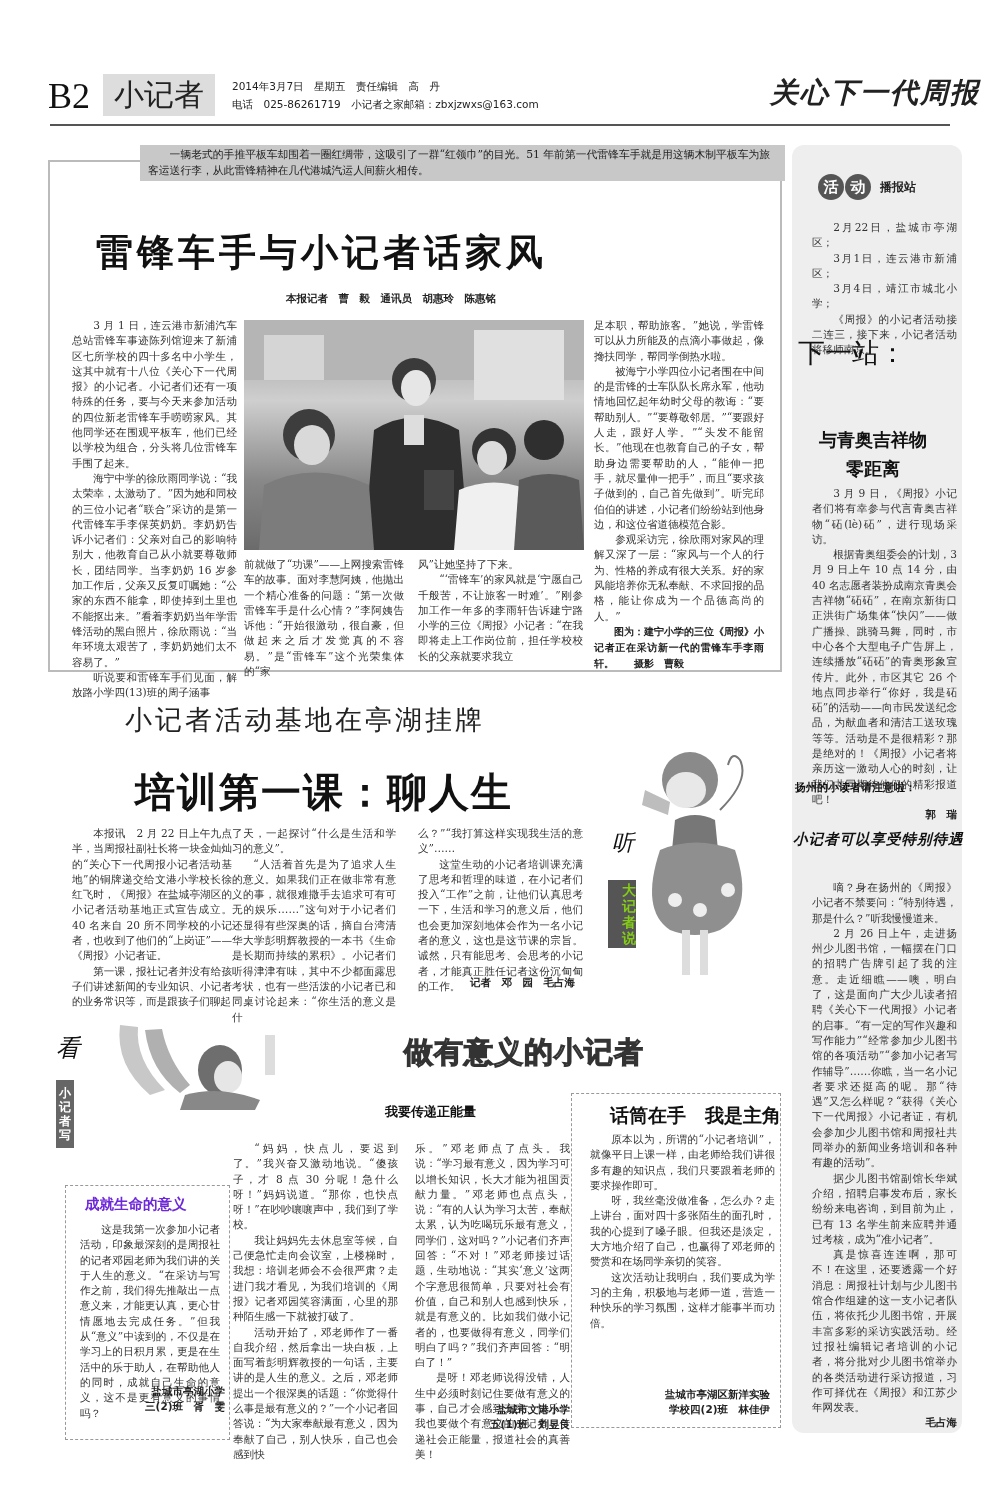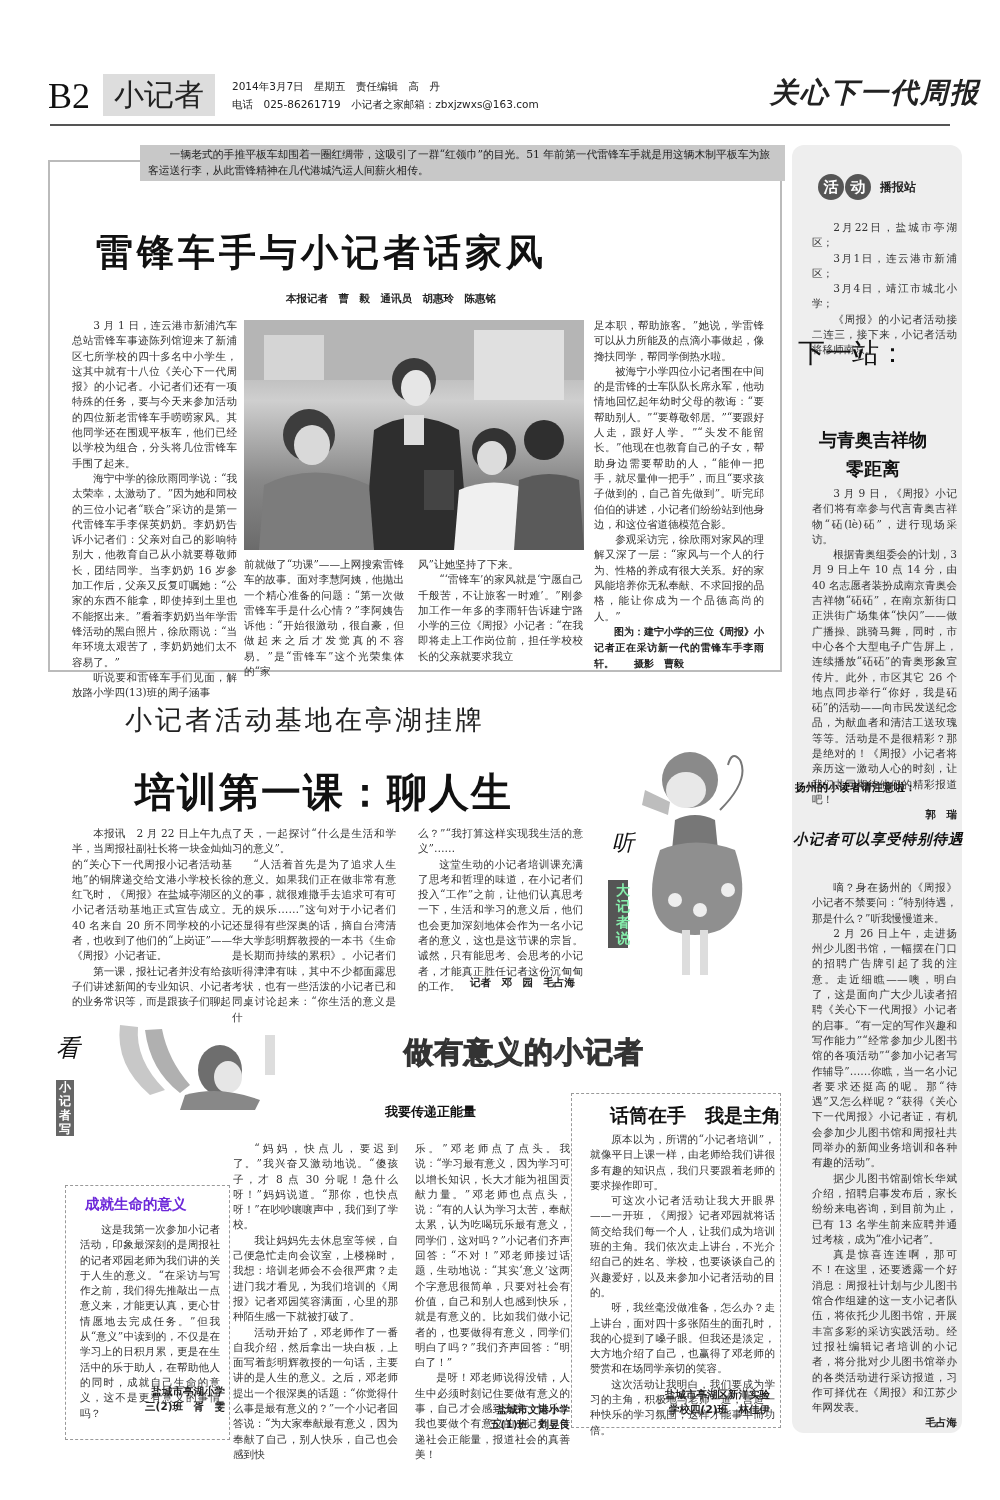--- a/index.html
+++ b/index.html
@@ -47,25 +47,25 @@
 
   
   #kicker2 { left: 125px; top: 702px; font-size: 27px; letter-spacing: 3px; font-family: "DejaVu Sans", sans-serif; font-weight: 300; color: #222; }
   #headline2 { left: 135px; top: 765px; font-size: 40px; font-weight: bold; letter-spacing: 2px; color: #111; font-family: "DejaVu Sans", sans-serif; }
   #s2-col1 { left: 72px; top: 826px; width: 160px; }
   #s2-col2 { left: 232px; top: 826px; width: 164px; }
   #s2-col3 { left: 418px; top: 826px; width: 165px; }
   #s2-sig { left: 470px; top: 976px; font-family: "DejaVu Sans", sans-serif; font-weight: bold; font-size: 10.5px; word-spacing: 6px; }
   #fairy { left: 640px; top: 740px; width: 120px; height: 250px; }
   #listen { left: 612px; top: 828px; font-size: 22px; font-style: italic; color: #111; font-family: "DejaVu Sans", sans-serif; }
-  #senior-label { left: 608px; top: 880px; width: 20px; background: #555; color: #86efac; font-size: 14px; font-weight: bold; line-height: 16px; text-align: right; padding: 2px 8px; font-family: "DejaVu Sans", sans-serif; }
+  #senior-label { left: 608px; top: 880px; width: 20px; background: #555; color: #84cc16; font-size: 14px; font-weight: bold; line-height: 16px; text-align: right; padding: 2px 14px; font-family: "DejaVu Sans", sans-serif; }
 
   
   #look { left: 56px; top: 1032px; font-size: 24px; font-style: italic; color: #111; font-family: "DejaVu Sans", sans-serif; }
-  #junior-label { left: 56px; top: 1080px; width: 18px; background: #666; color: #fff; font-size: 12px; font-weight: bold; line-height: 14px; text-align: center; padding: 0 0; font-family: "DejaVu Sans", sans-serif; }
+  #junior-label { left: 56px; top: 1080px; width: 18px; background: #666; color: #fff; font-size: 12px; font-weight: bold; line-height: 14px; text-align: center; padding: 6px 0; font-family: "DejaVu Sans", sans-serif; }
   #cartoon { left: 90px; top: 1015px; width: 210px; height: 95px; }
   #headline3 { left: 404px; top: 1033px; font-size: 29px; letter-spacing: 1px; color: #fff; -webkit-text-stroke: 1.2px #333; font-family: "DejaVu Sans", sans-serif; font-weight: bold; }
 
   .essay-box { border: 1.5px dashed #999; }
   #e1-box { left: 65px; top: 1185px; width: 165px; height: 255px; }
   #e1-title { left: 85px; top: 1195px; font-size: 14.5px; font-weight: bold; color: #6d28d9; }
   #e1-text { left: 80px; top: 1222px; width: 140px; }
   #e1-sig { left: 80px; top: 1384px; width: 145px; }
   #e2-title { left: 385px; top: 1103px; font-size: 13px; font-weight: bold; color: #111; }
   #e2-col1 { left: 233px; top: 1141px; width: 165px; }
@@ -239,20 +239,19 @@
 </div>
 <div class="abs txt" id="e2-sig">
   <p class="sig">盐城市文港小学</p>
   <p class="sig">五(1)班　刘昱良</p>
 </div>
 
 <div class="abs essay-box" id="e3-box"></div>
 <div class="abs" id="e3-title">话筒在手　我是主角</div>
 <div class="abs txt" id="e3-text">
   <p>原本以为，所谓的“小记者培训”，就像平日上课一样，由老师给我们讲很多有趣的知识点，我们只要跟着老师的要求操作即可。</p>
-  <p>可这次小记者活动让我大开眼界——一开班，《周报》记者邓园就将话筒交给我们每一个人，让我们成为培训班的主角。我们依次走上讲台，不光介绍自己的姓名、学校，也要谈谈自己的兴趣爱好，以及来参加小记者活动的目的。</p>
   <p>呀，我丝毫没做准备，怎么办？走上讲台，面对四十多张陌生的面孔时，我的心提到了嗓子眼。但我还是淡定，大方地介绍了自己，也赢得了邓老师的赞赏和在场同学亲切的笑容。</p>
   <p>这次活动让我明白，我们要成为学习的主角，积极地与老师一道，营造一种快乐的学习氛围，这样才能事半而功倍。</p>
 </div>
 <div class="abs txt" id="e3-sig">
   <p class="sig">盐城市亭湖区新洋实验</p>
   <p class="sig">学校四(2)班　林佳伊</p>
 </div>
 
 </body></html>

